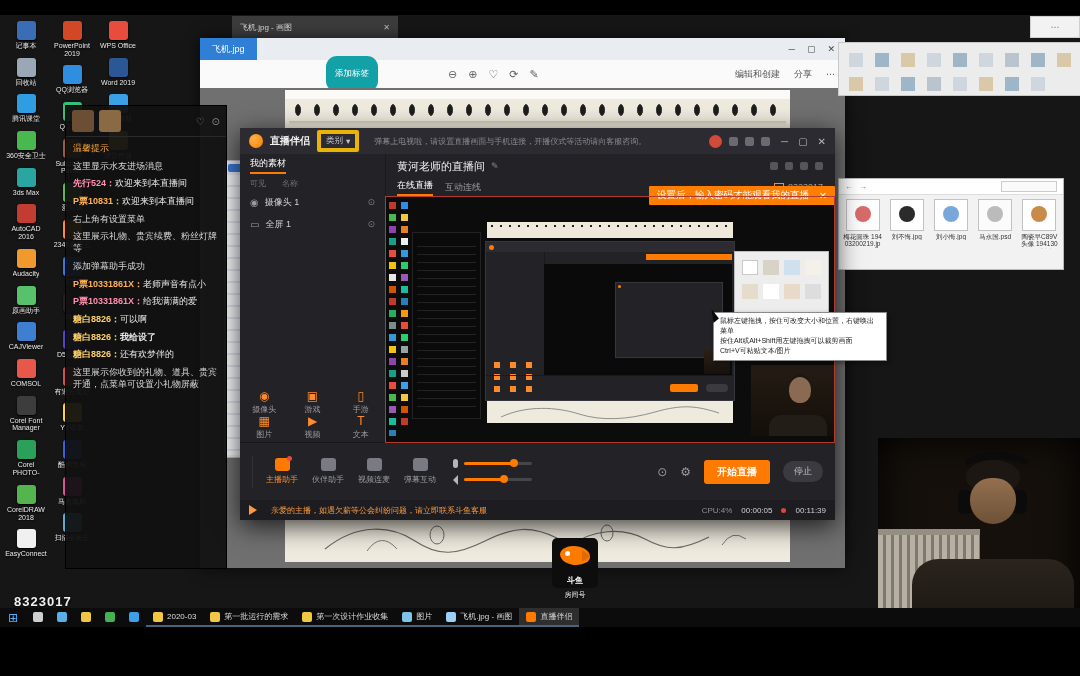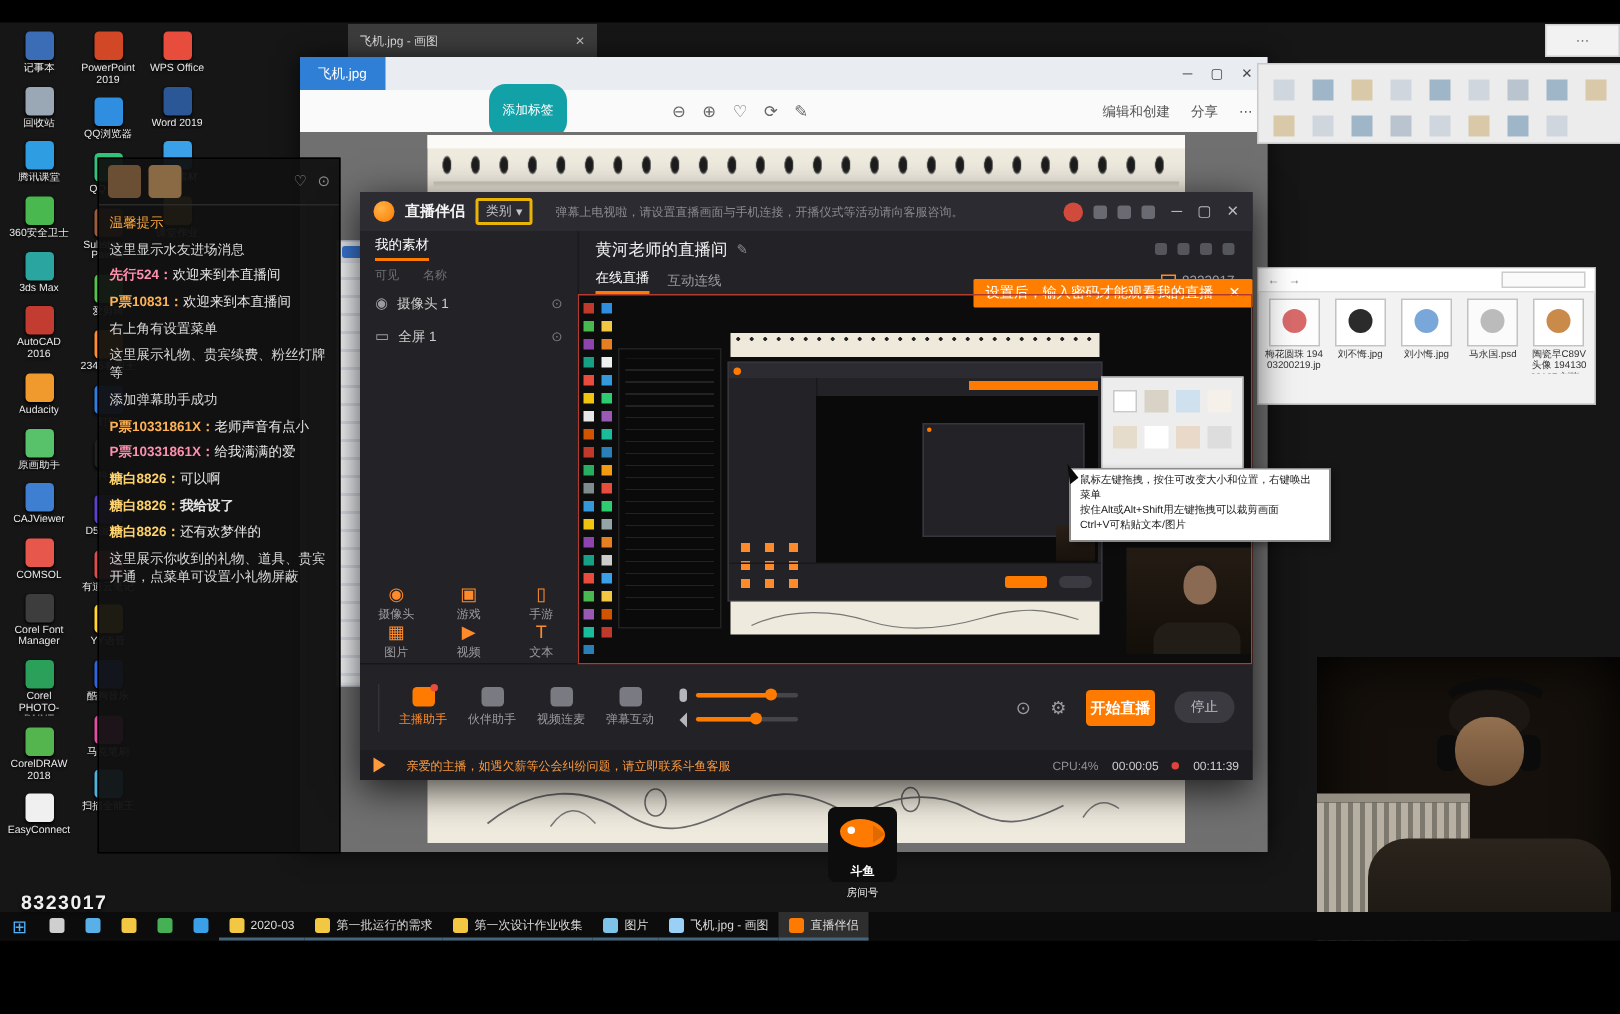--- a/index.html
+++ b/index.html
@@ -69,21 +69,21 @@
   .chat-msgs{padding:6px 7px;display:flex;flex-direction:column;gap:6px;font-size:9px;line-height:1.3;}
   .msg .u{font-weight:bold;}
   .msg .t{color:#d8d8d8;}
 
   
   .stream{position:absolute;left:240px;top:128px;width:595px;height:392px;background:#232327;z-index:6;
     box-shadow:0 6px 24px rgba(0,0,0,.75);font-size:9px;color:#cfcfcf;}
   .s-titlebar{height:26px;background:#2b2b31;display:flex;align-items:center;gap:7px;padding:0 9px;}
   .s-logo{width:14px;height:14px;border-radius:50%;background:radial-gradient(circle at 35% 35%,#ffb347,#ff7a00);}
   .s-brand{font-size:10px;font-weight:bold;color:#f2f2f2;}
-  .s-cat{border:2px solid #eab308;border-radius:2px;padding:1px 5px;font-size:8.5px;color:#c5c5cb;display:flex;gap:3px;align-items:center;}
+  .s-cat{border:4px solid #eab308;border-radius:2px;padding:1px 5px;font-size:8.5px;color:#c5c5cb;display:flex;gap:3px;align-items:center;}
   .s-tip{flex:1;font-size:8px;color:#8a8a90;white-space:nowrap;overflow:hidden;text-overflow:ellipsis;margin:0 8px;}
   .s-avatar{width:13px;height:13px;border-radius:50%;background:#d14b3c;}
   .s-tbicon{width:9px;height:9px;background:#6a6a72;border-radius:2px;}
   .s-ctrl{display:flex;gap:10px;font-size:10px;color:#b8b8be;margin-left:4px;}
 
   .s-left{position:absolute;left:0;top:26px;bottom:77px;width:145px;border-right:1px solid #1a1a1d;background:#232327;}
   .sl-tabs{height:22px;display:flex;align-items:center;padding:0 10px;}
   .sl-tab-active{color:#fff;border-bottom:2px solid #ff7a00;padding-bottom:2px;font-size:9px;}
   .sl-cols{height:15px;display:flex;gap:16px;padding:0 10px;font-size:8px;color:#6f6f75;align-items:center;}
   .sl-row{height:22px;display:flex;align-items:center;gap:6px;padding:0 10px;}
@@ -159,21 +159,21 @@
   .tbtn2.active::after{content:"";position:absolute;right:6px;top:-2px;width:5px;height:5px;border-radius:50%;background:#e74c3c;}
   .audio{display:flex;flex-direction:column;gap:7px;margin-left:4px;}
   .arow{display:flex;align-items:center;gap:6px;}
   .mic{width:5px;height:9px;background:#b5b5bc;border-radius:3px;}
   .spk{width:0;height:0;border:5px solid transparent;border-right-color:#b5b5bc;border-left-width:0;}
   .slider{position:relative;width:68px;height:3px;background:#45454c;border-radius:2px;}
   .slider .fill{position:absolute;left:0;top:0;bottom:0;background:#ff7a00;border-radius:2px;}
   .slider .knob{position:absolute;top:-3px;width:8px;height:8px;border-radius:50%;background:#ff7a00;}
   .s-spacer{flex:1;}
   .s-eye,.s-gear{color:#9a9aa0;font-size:12px;}
-  .s-start{background:#ff7a00;color:#fff;font-size:10px;padding:5px 3px;border-radius:3px;font-weight:bold;}
+  .s-start{background:#ff7a00;color:#fff;font-size:10px;padding:5px 13px;border-radius:3px;font-weight:bold;}
   .s-stop{background:#3a3a40;color:#c5c5cb;font-size:9px;padding:4px 11px;border-radius:11px;}
 
   .s-status{position:absolute;left:0;right:0;bottom:0;height:20px;background:#1d1d21;display:flex;align-items:center;gap:9px;padding:0 9px;font-size:8px;}
   .horn{width:0;height:0;border:5px solid transparent;border-left:8px solid #ff9a3c;}
   .s-notice{color:#ff9a3c;white-space:nowrap;overflow:hidden;text-overflow:ellipsis;flex:1;}
   .s-stat{color:#8f8f96;}
   .s-time{color:#cfcfd4;}
   .reddot{width:5px;height:5px;border-radius:50%;background:#e0433d;}
 
   

